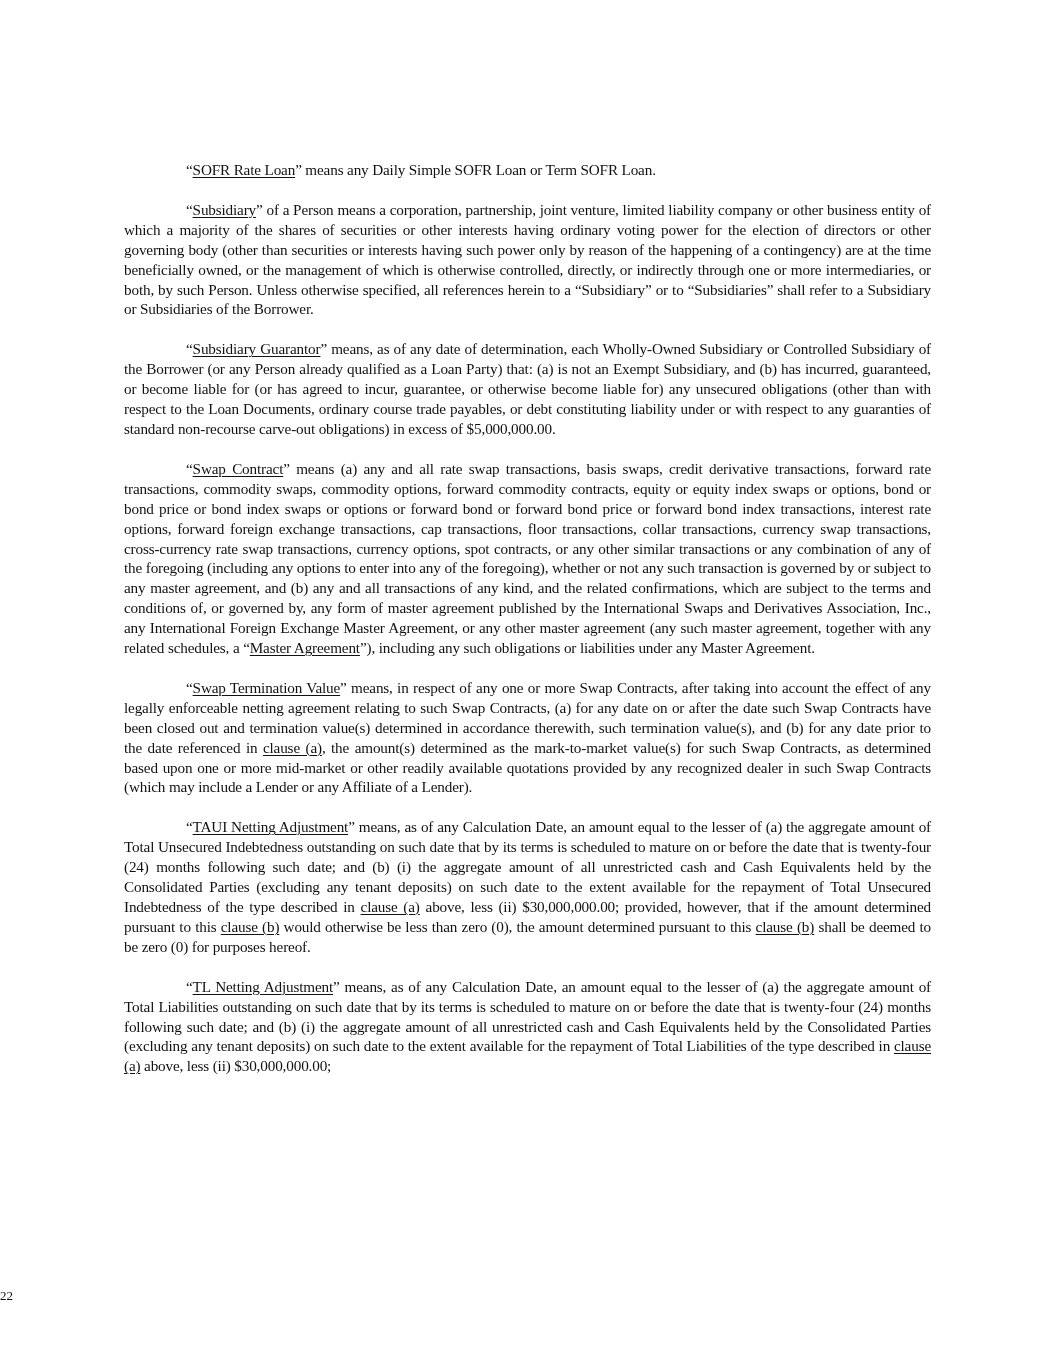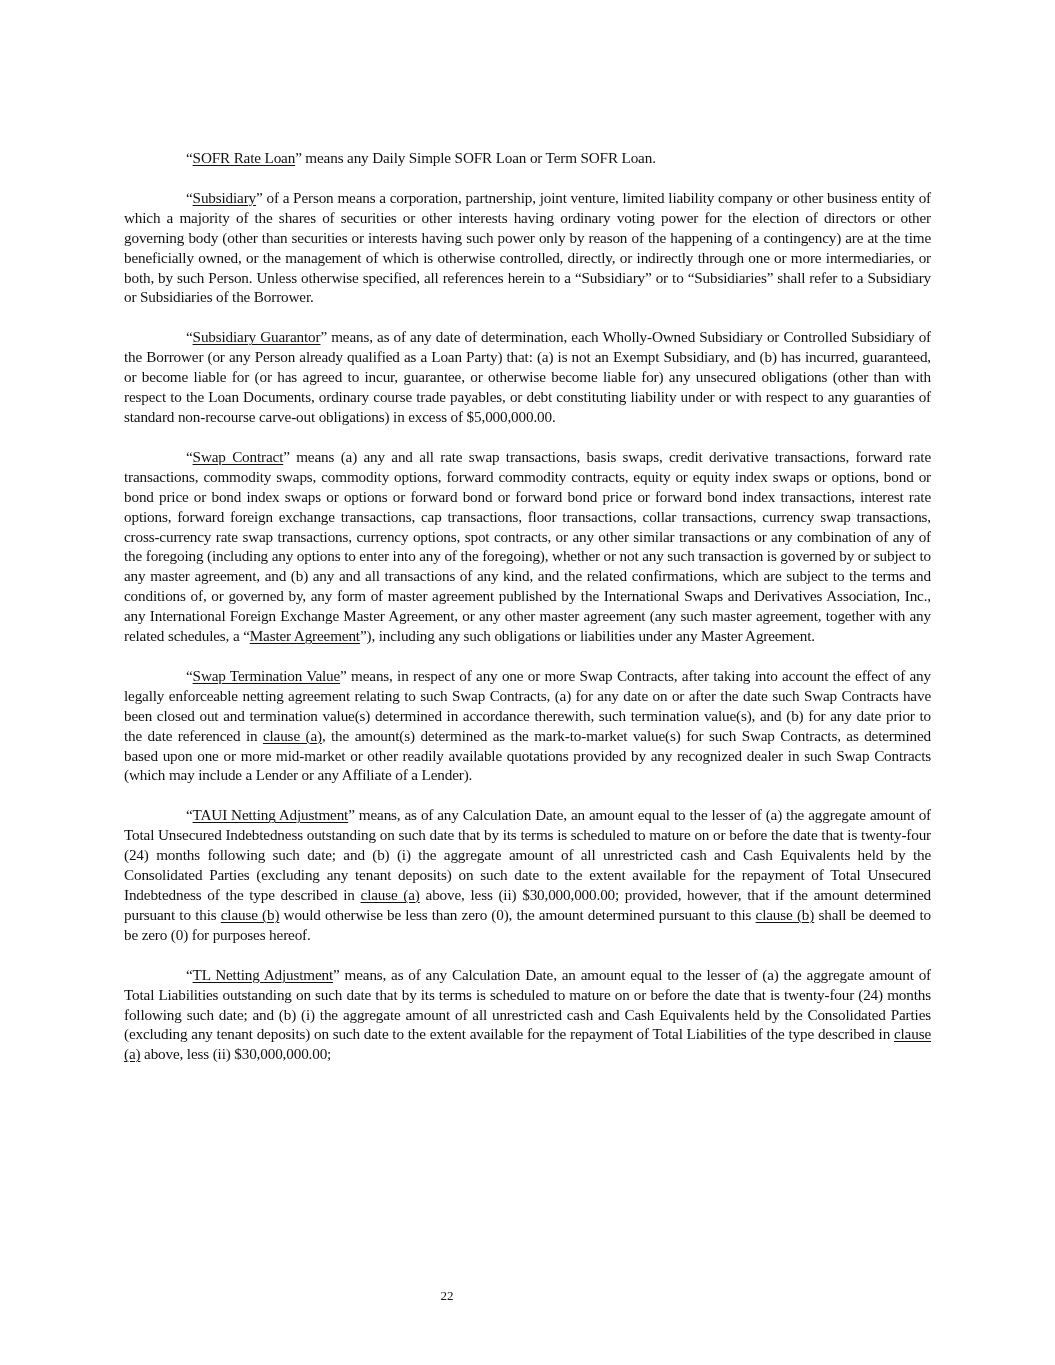--- a/index.html
+++ b/index.html
@@ -2,35 +2,35 @@
 <html><head>
 <meta charset="utf-8">
 <style>
   html, body { margin: 0; padding: 0; background: #ffffff; }
   body {
     width: 1055px; height: 1365px; position: relative; overflow: hidden;
     font-family: "Liberation Serif", "DejaVu Serif", serif;
     color: #111111;
   }
   .page {
-    position: absolute; left: 124px; top: 148px; width: 807px;
+    position: absolute; left: 124px; top: 160px; width: 807px;
   }
   .para {
     font-size: 15.2px;
     line-height: 19.9px;
     text-align: justify;
     text-indent: 62px;
     margin: 0 0 20px 0;
     letter-spacing: -0.15px;
   }
   .para.first { margin-bottom: 20px; }
   .u { text-decoration: underline; text-underline-offset: 2px; text-decoration-thickness: 1px; }
   .page-number {
     position: absolute; top: 1288px; left: 0; width: 894px;
-    text-align: center; font-size: 13px;
+    font-size: 13px;
   }
 </style>
 </head>
 <body>
 
 <div class="page">
   <div id="definitions">
       <p class="para first"><span>“</span><span class="u">SOFR Rate Loan</span><span>” means any Daily Simple SOFR Loan or Term SOFR Loan.</span></p>
       <p class="para"><span>“</span><span class="u">Subsidiary</span><span>” of a Person means a corporation, partnership, joint venture, limited liability company or other business entity of which a majority of the shares of securities or other interests having ordinary voting power for the election of directors or other governing body (other than securities or interests having such power only by reason of the happening of a contingency) are at the time beneficially owned, or the management of which is otherwise controlled, directly, or indirectly through one or more intermediaries, or both, by such Person.  Unless otherwise specified, all references herein to a “Subsidiary” or to “Subsidiaries” shall refer to a Subsidiary or Subsidiaries of the Borrower.</span></p>
       <p class="para"><span>“</span><span class="u">Subsidiary Guarantor</span><span>” means, as of any date of determination, each Wholly-Owned Subsidiary or Controlled Subsidiary of the Borrower (or any Person already qualified as a Loan Party) that: (a) is not an Exempt Subsidiary, and (b) has incurred, guaranteed, or become liable for (or has agreed to incur, guarantee, or otherwise become liable for) any unsecured obligations (other than with respect to the Loan Documents, ordinary course trade payables, or debt constituting liability under or with respect to any guaranties of standard non-recourse carve-out obligations) in excess of $5,000,000.00.</span></p>

